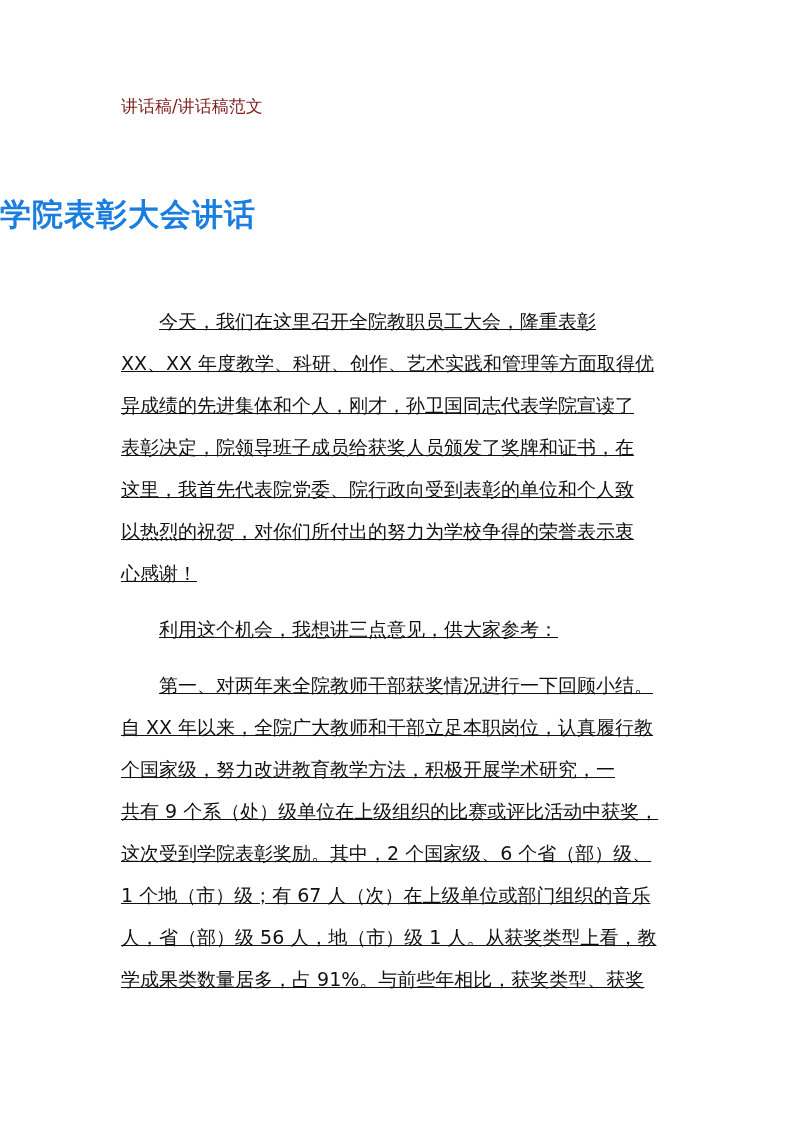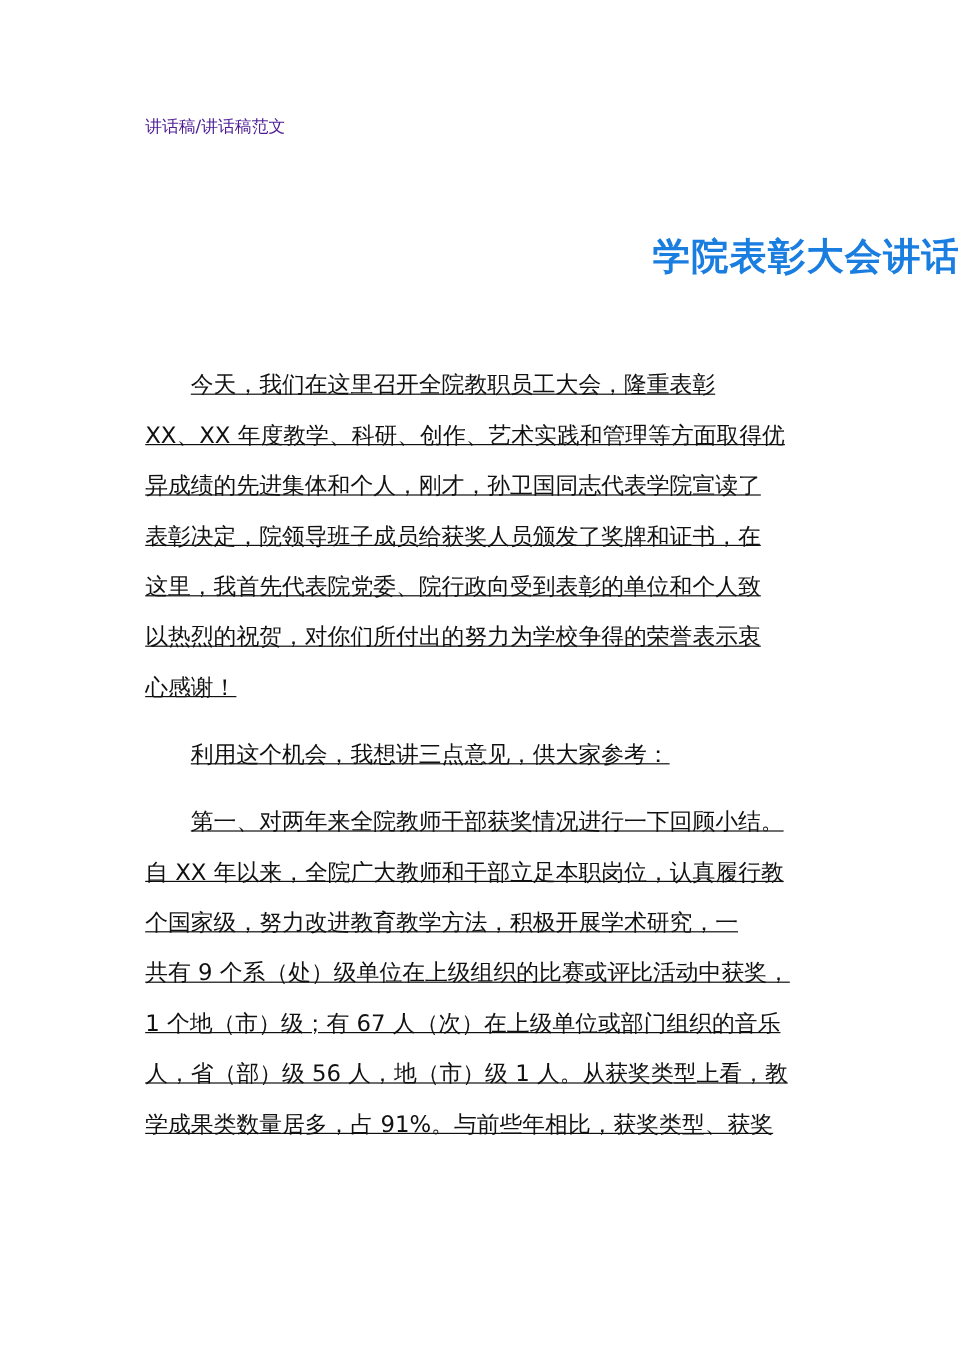--- a/index.html
+++ b/index.html
@@ -1,20 +1,20 @@
 <!DOCTYPE html>
 <html><head>
 <meta charset="utf-8">
 <style>
   html, body { margin: 0; padding: 0; background: #ffffff; }
   body { width: 800px; height: 1132px; position: relative; overflow: hidden;
          font-family: "DejaVu Sans", "Liberation Sans", sans-serif; }
-  .breadcrumb { position: absolute; left: 121px; top: 97px; font-size: 14px;
-                color: #4c1d95; letter-spacing: 0; line-height: 18px; }
-  .title { position: absolute; left: 0; width: 800px; top: 190px; text-align: right;
+  .breadcrumb { position: absolute; left: 121px; top: 97px; font-size: 17px;
+                color: #7f1d1d; letter-spacing: 0; line-height: 18px; }
+  .title { position: absolute; left: 0; width: 800px; top: 190px; text-align: left;
            font-size: 31px; font-weight: bold; color: #1a7ee0; letter-spacing: 1px; line-height: 48px; }
   .body { position: absolute; left: 121px; top: 300px; width: 562px;
           font-size: 19px; color: #111111; line-height: 42px; text-decoration: underline; }
   .line { white-space: nowrap; height: 42px; display: flex; justify-content: space-between; }
   .line.last { justify-content: flex-start; }
   .line.indent { padding-left: 38px; }
   .para-gap { height: 14px; }
 </style>
 </head>
 <body>
@@ -35,17 +35,18 @@
   <div class="para-gap"></div>
   <div>
     <div class="line indent last">利用这个机会，我想讲三点意见，供大家参考：</div>
   </div>
   <div class="para-gap"></div>
   <div>
     <div class="line indent last">第一、对两年来全院教师干部获奖情况进行一下回顾小结。</div>
     <div class="line">自 XX 年以来，全院广大教师和干部立足本职岗位，认真履行教</div>
     <div class="line">个国家级，努力改进教育教学方法，积极开展学术研究，一</div>
     <div class="line">共有 9 个系（处）级单位在上级组织的比赛或评比活动中获奖，</div>
+    <div class="line">这次受到学院表彰奖励。其中，2 个国家级、6 个省（部）级、</div>
     <div class="line">1 个地（市）级；有 67 人（次）在上级单位或部门组织的音乐</div>
     <div class="line">人，省（部）级 56 人，地（市）级 1 人。从获奖类型上看，教</div>
     <div class="line">学成果类数量居多，占 91%。与前些年相比，获奖类型、获奖</div>
   </div>
 </div>
 
 </body></html>

